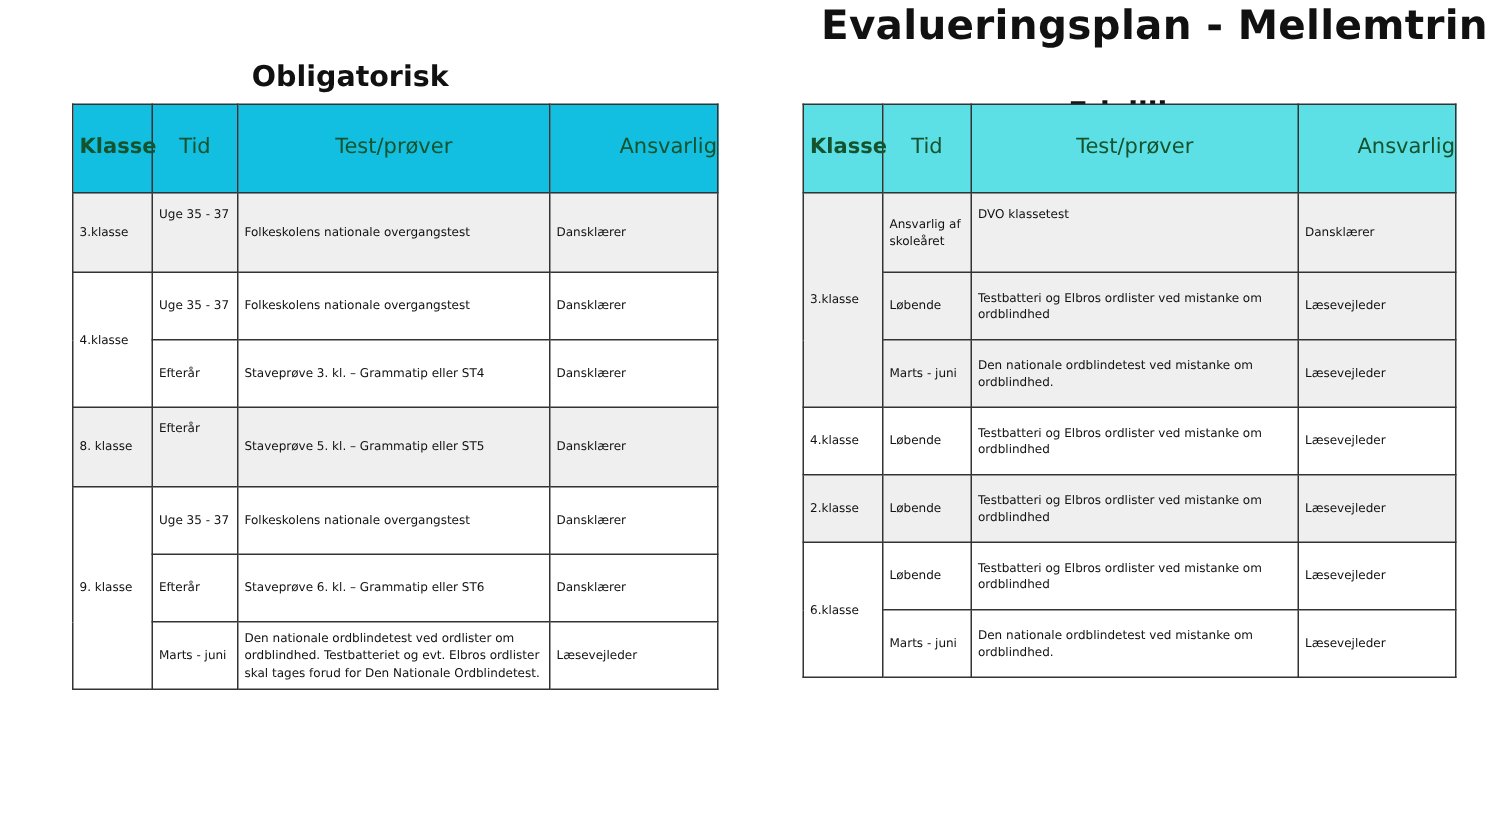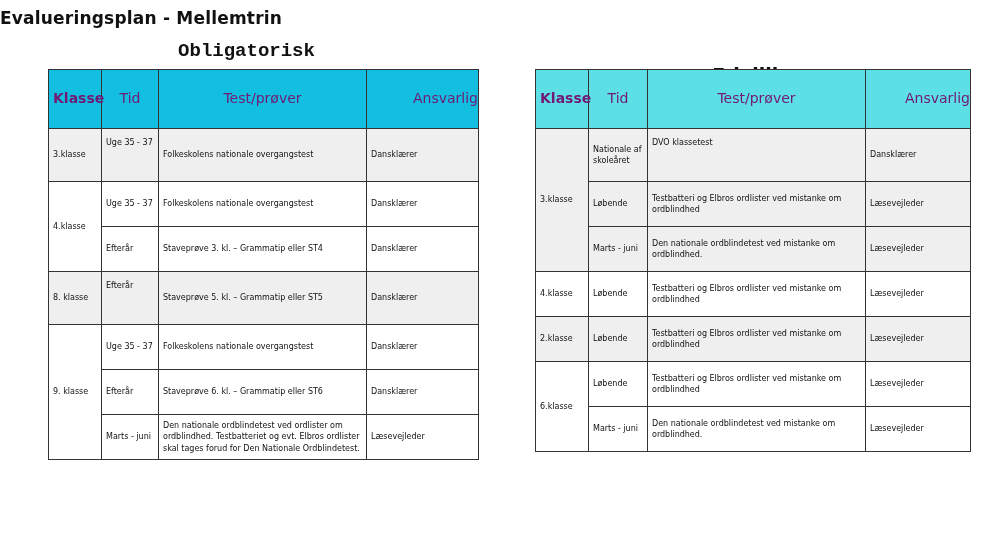--- a/index.html
+++ b/index.html
@@ -1,23 +1,23 @@
 <!DOCTYPE html>
 <html><head>
 <meta charset="utf-8">
 <style>
   html, body { margin:0; padding:0; background:#ffffff; }
   body { width:992px; height:558px; position:relative; overflow:hidden; font-family:"DejaVu Sans", sans-serif; color:#111; }
-  .title { position:absolute; left:0; top:0; width:992px; text-align:left; font-size:17px; font-weight:bold; line-height:36px; letter-spacing:0.2px; }
+  .title { position:absolute; left:0; top:0; width:992px; text-align:right; font-size:27px; font-weight:bold; line-height:36px; letter-spacing:0.2px; }
   .subtitle { position:absolute; top:38px; font-size:19px; font-weight:bold; line-height:26px; text-align:center; }
-  .sub-left { left:45px; width:403px;font-family:Liberation Mono, monospace; }
+  .sub-left { left:32px; width:403px; }
   .sub-right { left:535px; width:434px;margin-top:24px; }
   table.plan { position:absolute; border-collapse:collapse; table-layout:fixed; }
   table.plan td, table.plan th { border:1px solid #333; padding:0 4px; font-size:8px; line-height:11.5px; vertical-align:middle; }
-  table.plan th { color:#701a75; font-weight:normal; font-size:14px; height:58px; padding:0; }
+  table.plan th { color:#14532d; font-weight:normal; font-size:14px; height:58px; padding:0; }
   #left-table { left:48px; top:69px; width:430px; }
   #right-table { left:535px; top:69px; width:435px; }
   #left-table th { background:#12bfe0; }
   #right-table th { background:#5ddfe6; }
   th.klasse { font-weight:bold !important; text-align:left; padding-left:4px !important; }
   th.ansv { text-align:right; padding-left:22px !important; }
   td.klasse { font-weight:normal; font-size:9.5px; }
   tr.grey td { background:#efefef; }
   .top-align { vertical-align:top !important; padding-top:8px !important; }
   .row45 td { height:44px; }
@@ -94,21 +94,21 @@
     </colgroup>
   <tbody>
       <tr>
     <th class="klasse">Klasse</th>
     <th>Tid</th>
     <th>Test/prøver</th>
     <th class="ansv">Ansvarlig</th>
   </tr>
   <tr class="grey row45">
     <td class="klasse" rowspan="3">3.klasse</td>
-    <td>Nationale af skoleåret</td>
+    <td>Ansvarlig af skoleåret</td>
     <td class="top-align">DVO klassetest</td>
     <td>Dansklærer</td>
   </tr>
   <tr class="grey row45">
     <td>Løbende</td>
     <td>Testbatteri og Elbros ordlister ved mistanke om ordblindhed</td>
     <td>Læsevejleder</td>
   </tr>
   <tr class="grey row45">
     <td>Marts - juni</td>

